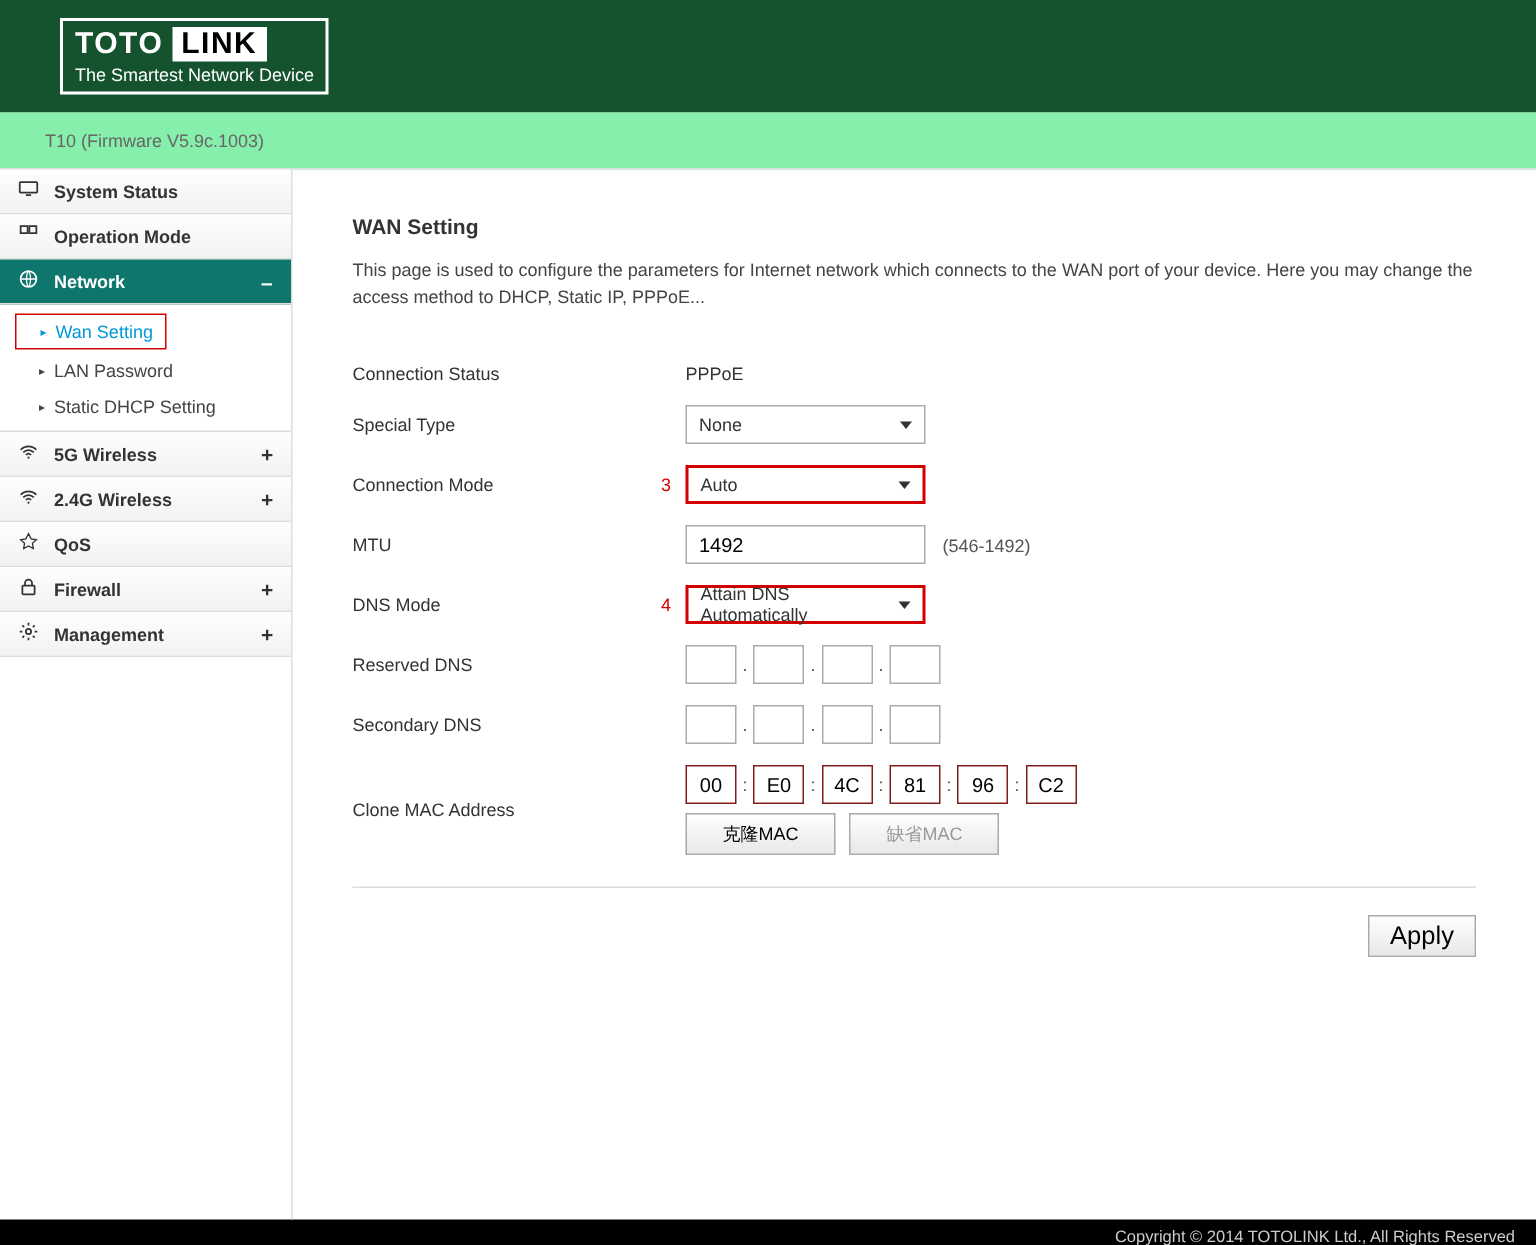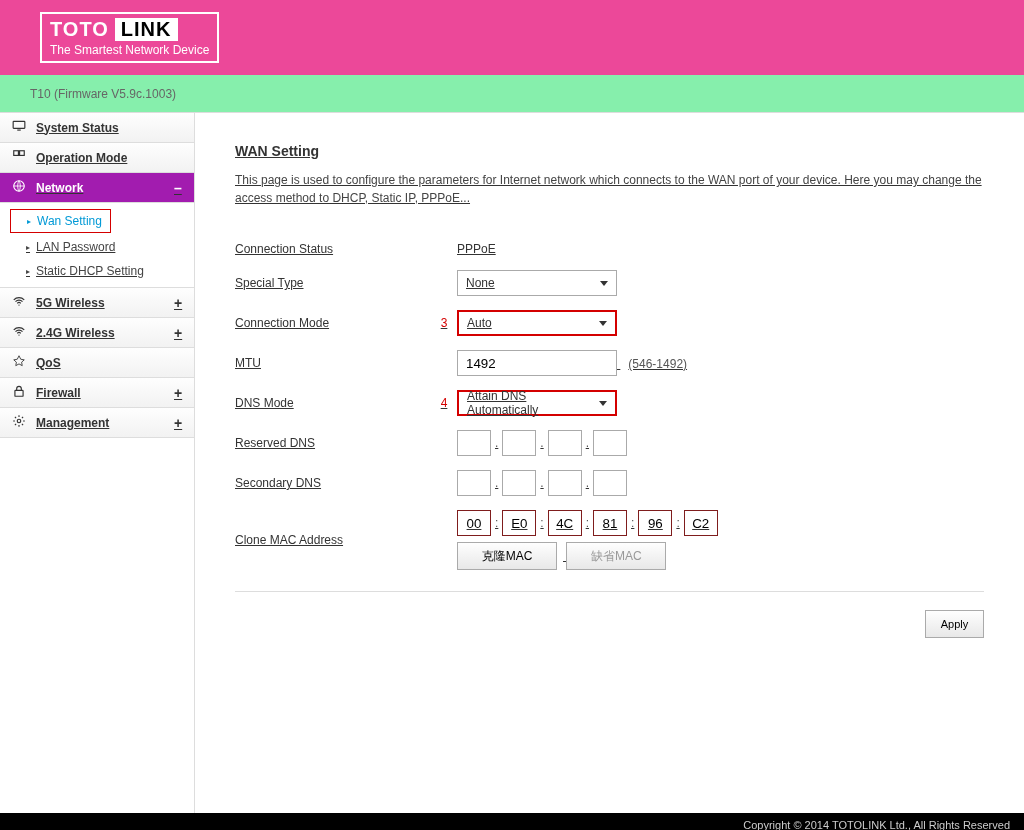--- a/index.html
+++ b/index.html
@@ -1,27 +1,27 @@
 <!DOCTYPE html>
 <html><head>
 <meta charset="utf-8">
 <style>
 * { box-sizing: border-box; margin: 0; padding: 0; }
 body { font-family: Arial, sans-serif; font-size: 12px; background: #fff; color: #333; width: 1024px; }
-.header-bar { background: #ec4899; height: 75px; padding-left: 40px; display: flex; align-items: center; }
+.header-bar { background: #14532d; height: 75px; padding-left: 40px; display: flex; align-items: center; }
 .logo-box { border: 2px solid #fff; padding: 4px 8px; display: inline-block; }
 .logo-top { display: flex; align-items: center; gap: 6px; }
 .logo-toto { font-weight: bold; color: #fff; font-size: 20px; letter-spacing: 1px; }
 .logo-link { background: #fff; color: #000; font-weight: bold; font-size: 20px; padding: 0 6px; letter-spacing: 1px; }
 .logo-sub { color: #fff; font-weight: normal; font-size: 12px; margin-top: 2px; }
 .firmware-bar { background: #86efac; border-bottom: 1px solid #ddd; height: 38px; line-height: 38px; padding-left: 30px; color: #666; font-size: 12px; }
-.main { display: flex; min-height: 700px; text-decoration: underline; }
+.main { display: flex; min-height: 700px; }
 .sidebar { width: 195px; border-right: 1px solid #ddd; }
 .nav-item { display: flex; align-items: center; height: 30px; padding: 0 10px; border-bottom: 1px solid #ddd; background: linear-gradient(#fefefe,#f2f2f2); cursor: pointer; }
-.nav-item.active { background: #a21caf; color: #fff; }
+.nav-item.active { background: #0f766e; color: #fff; }
 .nav-icon { width: 18px; text-align: center; margin-right: 8px; font-size: 13px; }
 .nav-label { flex: 1; font-weight: bold; font-size: 12px; }
 .nav-toggle { width: 10px; font-weight: bold; font-size: 14px; }
 .sub-items { border-bottom: 1px solid #ddd; padding: 4px 0; }
 .sub-item { padding: 5px 0 5px 26px; font-size: 12px; cursor: pointer; color: #444; }
 .sub-item.active { color: #0099d6; }
 .sub-item.boxed { border: 1.5px solid #d40000; display: inline-block; margin-left: 10px; padding: 4px 8px 4px 16px; margin-top:2px; margin-bottom:2px;}
 .bullet { font-size: 8px; margin-right: 6px; position: relative; top:-1px; }
 .content { flex: 1; padding: 30px 40px; }
 .page-title { font-size: 14px; font-weight: bold; margin-bottom: 12px; }
@@ -45,21 +45,21 @@
 .ip-oct { width:34px; height:26px; border:1px solid #aaa; text-align:center; }
 .dot { color:#555; }
 .mac-group { display:flex; gap:4px; align-items:center; }
 .mac-oct { width:34px; height:26px; border:1px solid #7f1d1d; text-align:center; }
 .colon { color:#555; }
 .btn-row { margin-top:6px; }
 .gbtn { width:100px; height:28px; border:1px solid #aaa; background:linear-gradient(#fefefe,#e8e8e8); cursor:pointer; font-size:12px; margin-right:6px; }
 .gbtn.disabled { color:#999; }
 .divider { border-top:1px solid #ddd; margin-top:14px; margin-bottom:18px; }
 .apply-wrap { text-align:right; }
-.apply-btn { width:59px; height:28px; border:1px solid #aaa; background:linear-gradient(#fefefe,#e8e8e8); cursor:pointer; font-size:11px; }
+.apply-btn { width:72px; height:28px; border:1px solid #aaa; background:linear-gradient(#fefefe,#e8e8e8); cursor:pointer; font-size:17px; }
 .footer { background:#000; color:#ccc; font-size:11px; text-align:right; padding:6px 14px; }
 svg.icon { width:14px; height:14px; }
 </style>
 </head>
 <body>
 
 <div class="header-bar">
   <div class="logo-box">
     <div class="logo-top">
       <span class="logo-toto">TOTO</span>

